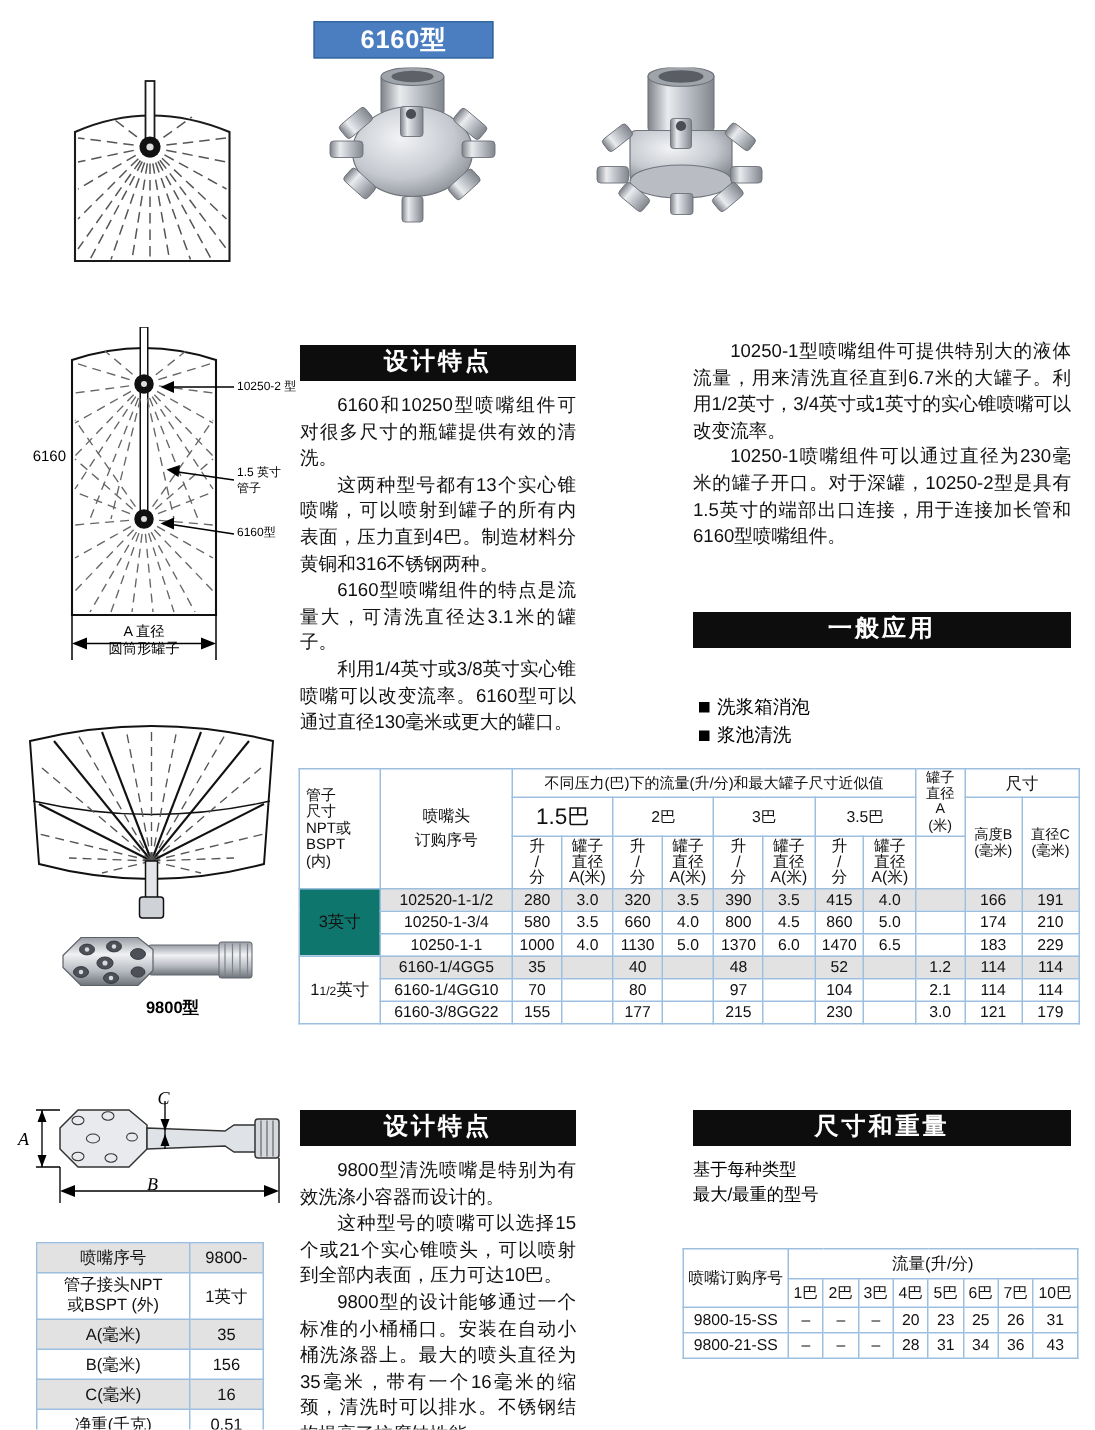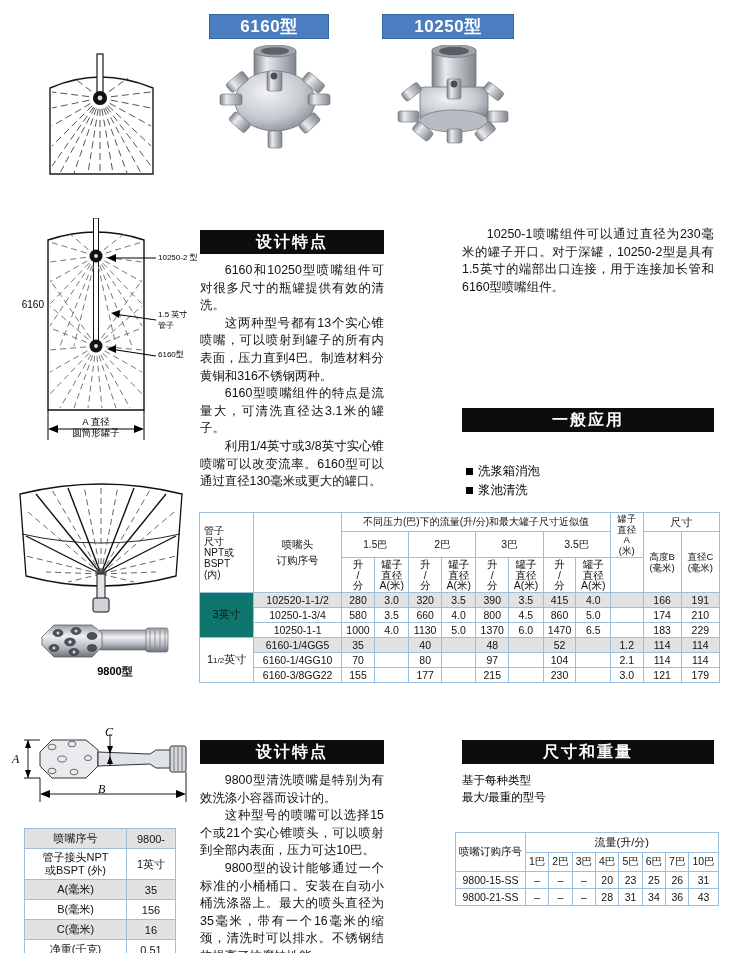--- a/index.html
+++ b/index.html
@@ -86,21 +86,20 @@
   .dimlabel{font-size:12px;font-style:italic;font-family:"Liberation Serif",serif;}
 
   svg{display:block;}
 </style>
 </head>
 <body>
 
 <div class="page">
 
   <div class="abs model-banner" style="left:209px;top:14px;width:118px;">6160型</div>
-  <div class="abs model-banner" style="left:382px;top:14px;width:130px;">10250型</div>
 
   <div class="abs" style="left:8px;top:26px;">
     <svg width="185" height="175" viewBox="0 0 185 175">
       <g stroke="#1a1a1a" fill="none" stroke-width="1.4">
         <path d="M42,62 Q92,40 145,62 L145,148 L42,148 Z"></path>
       </g>
       <rect x="89" y="28" width="6" height="42" fill="#fff" stroke="#1a1a1a" stroke-width="1.2"></rect>
       <g stroke="#555" stroke-width="1" stroke-dasharray="7 4">
         <line x1="92" y1="72" x2="44" y2="66"></line>
           <line x1="92" y1="72" x2="44" y2="82"></line>
@@ -427,20 +426,21 @@
 
   <div class="abs sec-head" style="left:200px;top:230px;width:184px;">设计特点</div>
   <div class="abs para" style="left:200px;top:262px;width:184px;">
     <p>6160和10250型喷嘴组件可对很多尺寸的瓶罐提供有效的清洗。</p>
     <p>这两种型号都有13个实心锥喷嘴，可以喷射到罐子的所有内表面，压力直到4巴。制造材料分黄铜和316不锈钢两种。</p>
     <p>6160型喷嘴组件的特点是流量大，可清洗直径达3.1米的罐子。</p>
     <p>利用1/4英寸或3/8英寸实心锥喷嘴可以改变流率。6160型可以通过直径130毫米或更大的罐口。</p>
   </div>
 
   <div class="abs para" style="left:462px;top:226px;width:252px;">
+    <p>10250-1型喷嘴组件可提供特别大的液体流量，用来清洗直径直到6.7米的大罐子。利用1/2英寸，3/4英寸或1英寸的实心锥喷嘴可以改变流率。</p>
     <p>10250-1喷嘴组件可以通过直径为230毫米的罐子开口。对于深罐，10250-2型是具有1.5英寸的端部出口连接，用于连接加长管和6160型喷嘴组件。</p>
   </div>
 
   <div class="abs sec-head" style="left:462px;top:408px;width:252px;">一般应用</div>
   <div class="abs bullets" style="left:466px;top:462px;width:248px;">
     <div>
       <span class="sq"></span>
       <span>洗浆箱消泡</span>
     </div>
     <div>
@@ -466,21 +466,21 @@
         <td colspan="8" class="hdr" style="font-size:10px;padding:2px 2px;">不同压力(巴)下的流量(升/分)和最大罐子尺寸近似值</td>
         <td rowspan="2" class="hdr" style="width:32px;line-height:10.5px;font-size:9.5px;">
           <div>罐子</div>
           <div>直径</div>
           <div>A</div>
           <div>(米)</div>
         </td>
         <td colspan="2" class="hdr" style="font-size:11px;">尺寸</td>
       </tr>
       <tr>
-        <td colspan="2" class="hdr" style="font-size:10px;">1.5巴</td>
+        <td colspan="2" class="hdr" style="font-size:15px;">1.5巴</td>
         <td colspan="2" class="hdr" style="font-size:10.5px;">2巴</td>
         <td colspan="2" class="hdr" style="font-size:10.5px;">3巴</td>
         <td colspan="2" class="hdr" style="font-size:10.5px;">3.5巴</td>
         <td rowspan="2" class="hdr" style="width:37px;line-height:11px;font-size:9.5px;">
           <div>高度B</div>
           <div>(毫米)</div>
         </td>
         <td rowspan="2" class="hdr" style="width:37px;line-height:11px;font-size:9.5px;">
           <div>直径C</div>
           <div>(毫米)</div>

